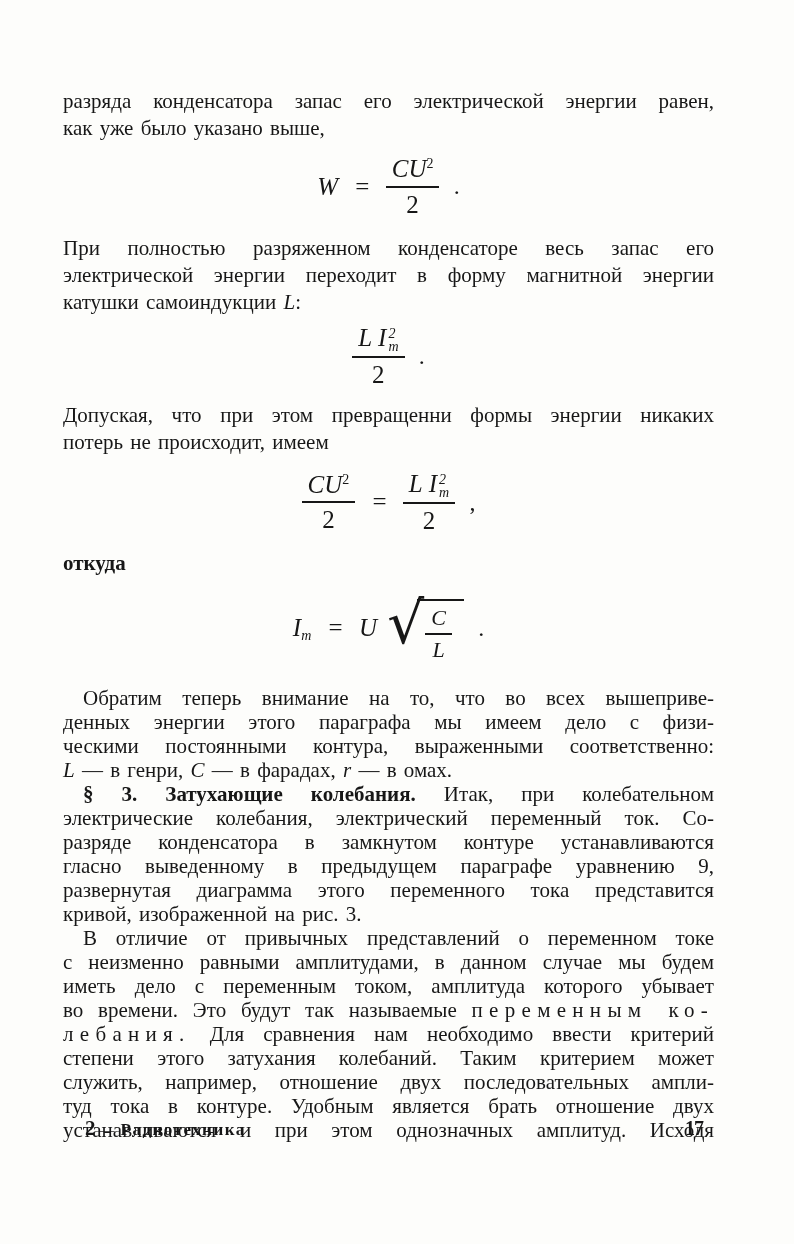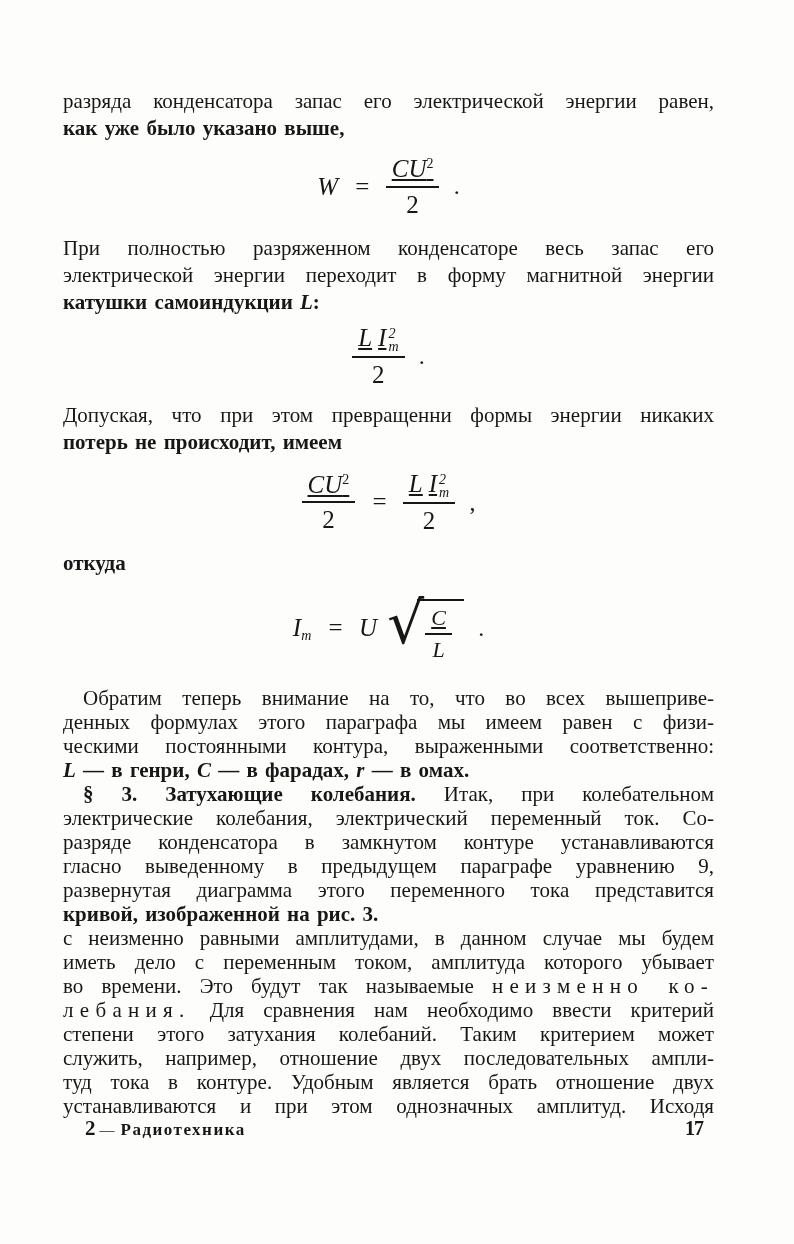--- a/index.html
+++ b/index.html
@@ -27,21 +27,20 @@
   .line {
     display: block;
     white-space: normal;
     text-align: justify;
     text-align-last: justify;
     word-spacing: 2px;
   }
   .line.last {
     text-align: center;
     text-align-last: left;
-    font-weight: bold;
   }
   .line.indent { text-indent: 20px; }
   .it { font-style: italic; }
   .bold { font-weight: bold; }
   .sperrung { letter-spacing: 0.30em; }
   .whence { margin: 2px 0 17px 0; line-height: 27px; }
 
   
   .formula {
     text-align: center;
@@ -52,21 +51,21 @@
   .f1 { margin: 13px 0 17px; }
   .f2 { margin: 8px 0 13px; }
   .f3 { margin: 14px 0 15px; }
   .f4 { margin: 4px 0 24px; }
   .eq { margin: 0 11px; letter-spacing: -1px; }
   .frac {
     display: inline-block;
     text-align: center;
     vertical-align: middle;
   }
-  .frac .num { display: block; padding: 0 6px 3px; text-decoration: underline; }
+  .frac .num { display: block; padding: 0 6px 3px; }
   .frac .den { display: block; border-top: 2px solid #171717; padding: 3px 6px 0; }
   .formula sup { font-size: 14px; vertical-align: 9px; }
   .formula sub { font-size: 14px; vertical-align: -6px; font-style: italic; }
   .supsub {
     display: inline-flex;
     flex-direction: column;
     align-items: flex-start;
     vertical-align: middle;
     font-size: 14px;
     line-height: 13px;
@@ -186,38 +185,39 @@
           <span class="num it">C</span>
           <span class="den it">L</span>
         </span>
       </span>
     </span>
     <span class="punct">.</span>
   </div>
 
   <p class="para para-b">
     <span class="line indent">Обратим теперь внимание на то, что во всех вышеприве-</span>
-    <span class="line">денных формулах этого параграфа мы имеем равен с физи-</span>
+    <span class="line">денных энергии этого параграфа мы имеем дело с физи-</span>
     <span class="line">ческими постоянными контура, выраженными соответственно:</span>
     <span class="line last"><span class="it">L</span><span> — в генри, </span><span class="it">C</span><span> — в фарадах, </span><span class="it">r</span><span> — в омах.</span></span>
   </p>
 
   <p class="para para-b">
     <span class="line indent"><span class="bold">§ 3. Затухающие колебания.</span><span> Итак, при колебательном</span></span>
     <span class="line">электрические колебания, электрический переменный ток. Со-</span>
     <span class="line">разряде конденсатора в замкнутом контуре устанавливаются</span>
     <span class="line">гласно выведенному в предыдущем параграфе уравнению 9,</span>
     <span class="line">развернутая диаграмма этого переменного тока представится</span>
     <span class="line last">кривой, изображенной на рис. 3.</span>
   </p>
 
   <p class="para para-b">
+    <span class="line indent">В отличие от привычных представлений о переменном токе</span>
     <span class="line">с неизменно равными амплитудами, в данном случае мы будем</span>
     <span class="line">иметь дело с переменным током, амплитуда которого убывает</span>
-    <span class="line"><span>во времени. Это будут так называемые </span><span class="sperrung">неизменно ко-</span></span>
+    <span class="line"><span>во времени. Это будут так называемые </span><span class="sperrung">переменным ко-</span></span>
     <span class="line"><span class="sperrung">лебания.</span><span> Для сравнения нам необходимо ввести критерий</span></span>
     <span class="line">степени этого затухания колебаний. Таким критерием может</span>
     <span class="line">служить, например, отношение двух последовательных ампли-</span>
     <span class="line">туд тока в контуре. Удобным является брать отношение двух</span>
     <span class="line">устанавливаются и при этом однозначных амплитуд. Исходя</span>
   </p>
 
   <div class="footer">
     <span class="sig"><span class="sig-num">2</span><span class="sig-dash">—</span><span class="sig-title">Радиотехника</span></span>
     <span class="pageno">17</span>

